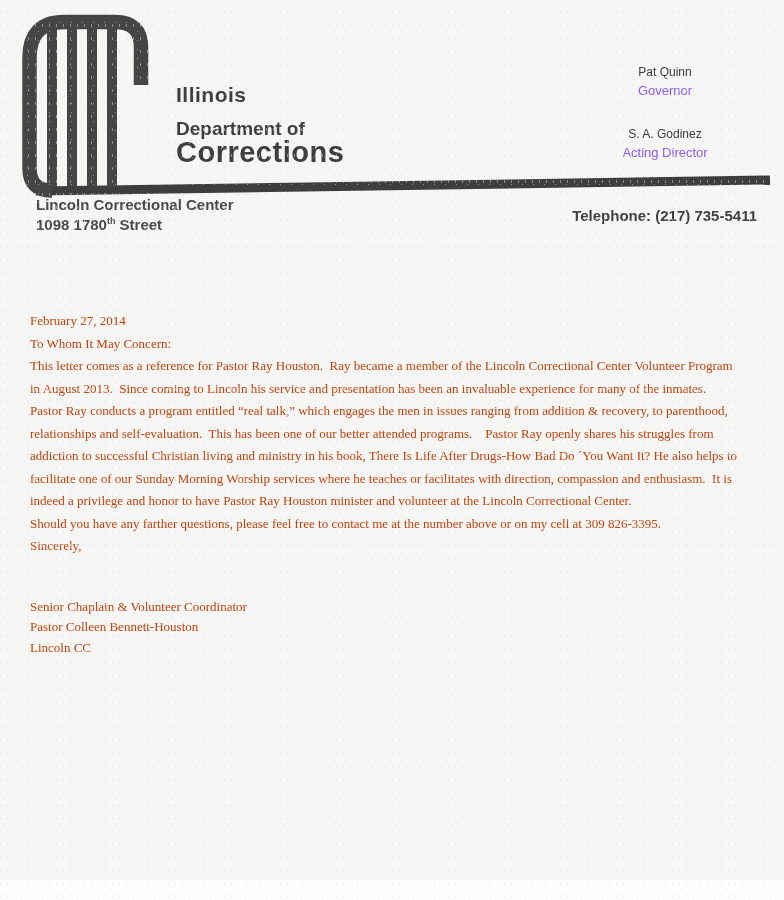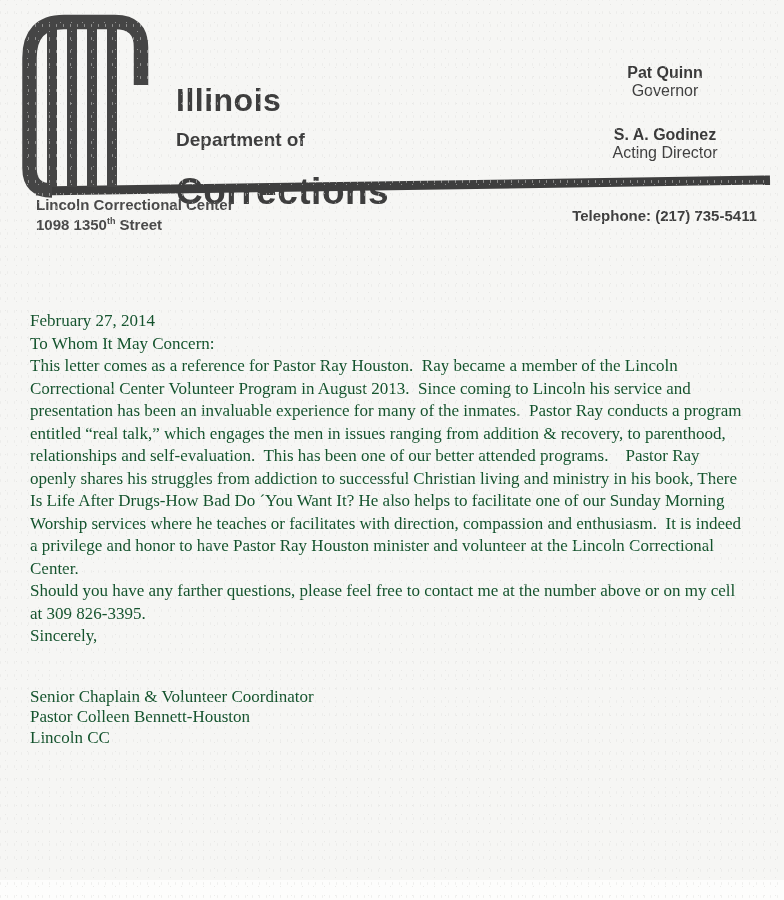--- a/index.html
+++ b/index.html
@@ -35,32 +35,32 @@
 
   
   .logo-svg { position: absolute; left: 0; top: 0; }
 
   .agency {
     position: absolute; left: 176px; top: 84px;
     color: #3e3e3e;
     font-weight: bold;
     line-height: 1;
   }
-  .agency-line1 { font-size: 32px; letter-spacing: 0.5px; }
+  .agency-line1 { font-size: 21px; letter-spacing: 0.5px; }
   .agency-line2 { font-size: 19px; margin-top: 14px; }
-  .agency-line3 { font-size: 37px; margin-top: 24px; letter-spacing: 0.5px; }
+  .agency-line3 { font-size: 29px; margin-top: 0; letter-spacing: 0.5px; }
 
   .officials {
     position: absolute; left: 570px; top: 63px;
     width: 190px;
     text-align: center;
     color: #3a3a3a;
   }
-  .official-name { font-size: 16px; font-weight: bold; line-height: 19px; }
-  .official-title { font-size: 16px; line-height: 17px; color: #404040; }
+  .official-name { font-size: 12px; font-weight: normal; line-height: 19px; }
+  .official-title { font-size: 13px; line-height: 17px; color: #8b5cf6; }
   .official + .official { margin-top: 26px; }
 
   .facility {
     position: absolute; left: 36px; top: 195px;
     color: #4a4a4a;
     font-size: 15px; font-weight: bold;
     line-height: 20px;
   }
   .facility sup { font-size: 9px; vertical-align: super; line-height: 0; }
 
@@ -71,22 +71,22 @@
     color: #3f3f3f;
     font-size: 15px; font-weight: bold;
     line-height: 20px;
   }
 
   
   .letter {
     position: absolute; left: 30px; top: 310px;
     width: 714px;
     font-family: "Liberation Serif", serif;
-    font-size: 17px;
-    color: #14532d;
+    font-size: 13px;
+    color: #c2410c;
     line-height: 22.5px;
   }
   .letter p { margin: 0; white-space: pre-wrap; }
   .date { margin-bottom: 0; }
   .salutation { margin-top: 44px; }
   .para1 { margin-top: 17px; }
   .para2 { margin-top: 28px; }
   .closing { margin-top: 21px; }
   .signature { margin-top: 39px; line-height: 20.5px; }
 </style>
@@ -119,21 +119,21 @@
       <div class="official-title">Governor</div>
     </div>
     <div class="official">
       <div class="official-name">S. A. Godinez</div>
       <div class="official-title">Acting Director</div>
     </div>
   </div>
 
   <div class="facility">
     <div>Lincoln Correctional Center</div>
-    <div><span>1098 1350</span><sup>th</sup><span> Street</span></div>
+    <div><span>1098 1780</span><sup>th</sup><span> Street</span></div>
   </div>
 
   <div class="contact">
     <div>Telephone: (217) 735-5411</div>
   </div>
 
   <div class="letter">
     <p class="date">February 27, 2014</p>
     <p class="salutation">To Whom It May Concern:</p>
     <p class="para1">This letter comes as a reference for Pastor Ray Houston.  Ray became a member of the Lincoln Correctional Center Volunteer Program in August 2013.  Since coming to Lincoln his service and presentation has been an invaluable experience for many of the inmates.  Pastor Ray conducts a program entitled “real talk,” which engages the men in issues ranging from addition &amp; recovery, to parenthood, relationships and self-evaluation.  This has been one of our better attended programs.    Pastor Ray openly shares his struggles from addiction to successful Christian living and ministry in his book, There Is Life After Drugs-How Bad Do ´You Want It? He also helps to facilitate one of our Sunday Morning Worship services where he teaches or facilitates with direction, compassion and enthusiasm.  It is indeed a privilege and honor to have Pastor Ray Houston minister and volunteer at the Lincoln Correctional Center.</p>

